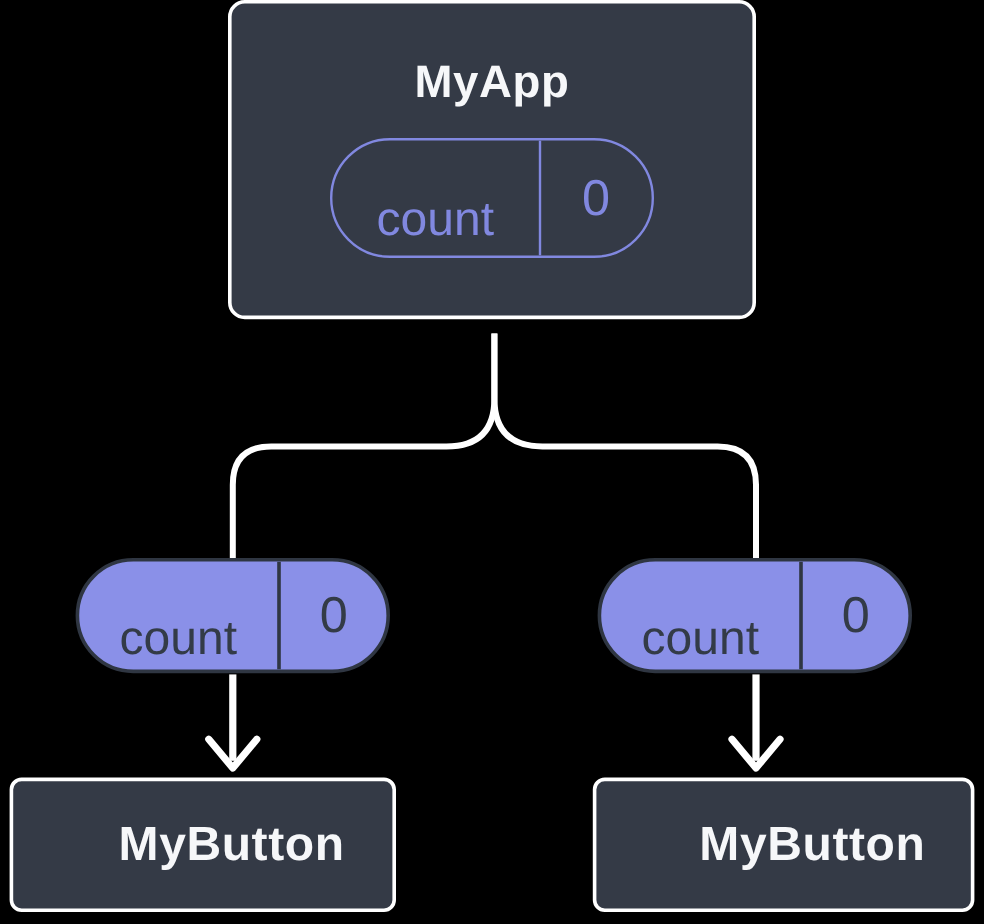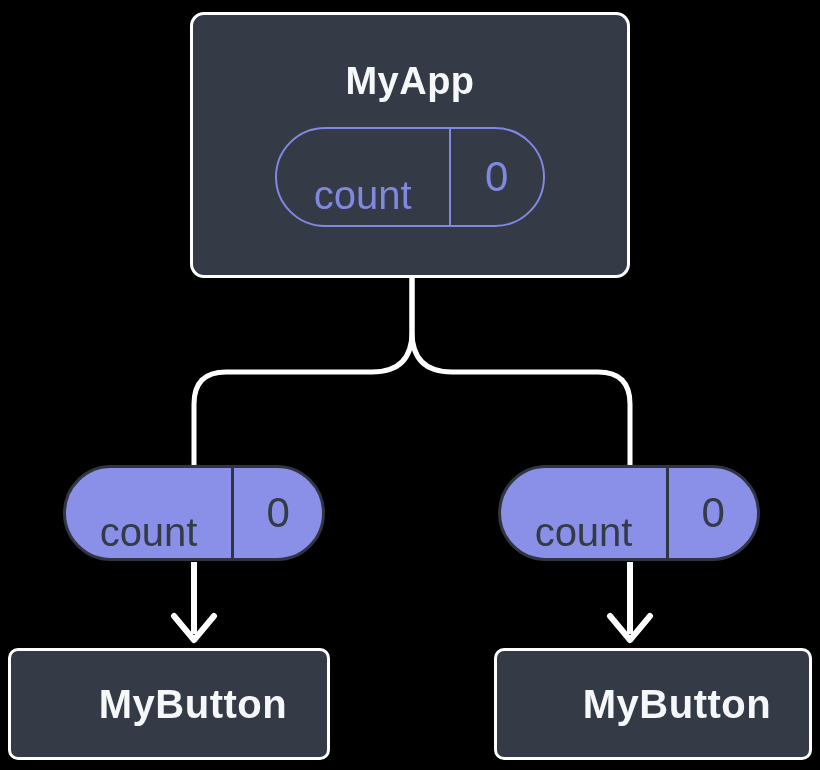--- a/index.html
+++ b/index.html
@@ -23,21 +23,21 @@
   .arrow-head  { stroke-width: 6; stroke-linejoin: round; stroke-linecap: round; }
 
   
   .card {
     position: absolute; z-index: 2;
     background: var(--card-bg, #343a46);
     border: 3px solid var(--card-border, #fff);
     box-sizing: border-box;
   }
   .root-card {
-    left: 190px; top: 12px; width: 440px; height: 266px;
+    left: 190px; top: 0; width: 440px; height: 266px;
     border-radius: 14px;
     display: flex; flex-direction: column; align-items: center;
     padding-top: 44px; gap: 22px;
   }
   .card-title {
     color: var(--text-light, #f6f7f9);
     font-size: 38px; font-weight: 600; line-height: 1.2;
     letter-spacing: 0.5px;
   }
   .button-card {

